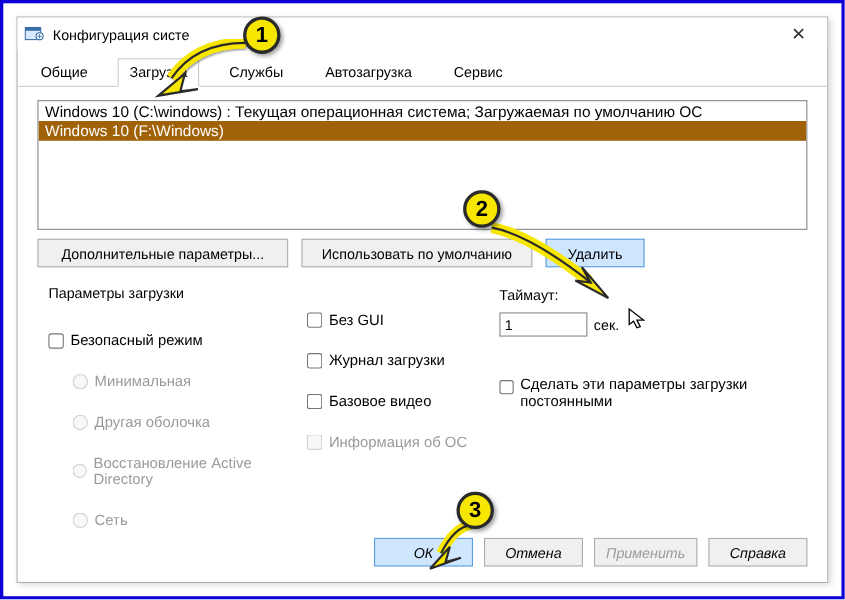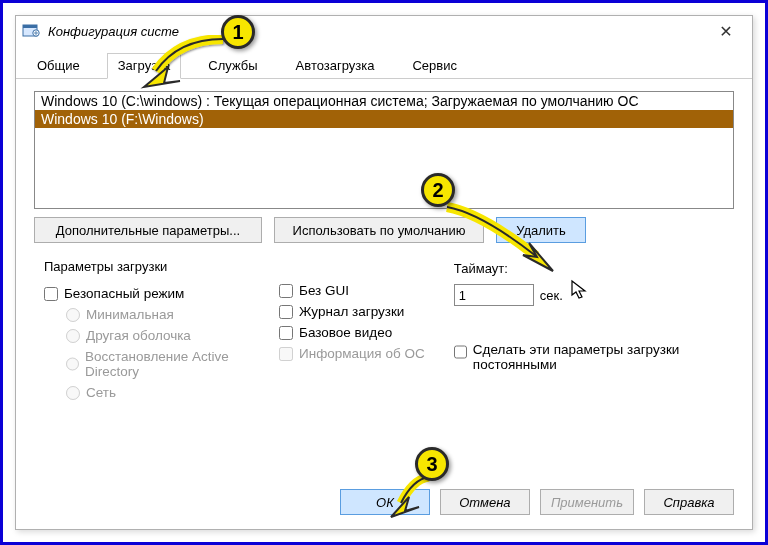--- a/index.html
+++ b/index.html
@@ -33,21 +33,21 @@
     align-items: center;
     padding: 0 6px;
     background: #fff;
   }
   .title-icon {
     width: 18px; height: 18px;
     margin-right: 8px;
     position: relative;
   }
   .title-icon svg { width: 18px; height: 18px; }
-  .title-text { flex: 1; color: #000; font-style: italic; }
+  .title-text { flex: 1; color: #000; }
   .close-x {
     width: 40px; text-align: center;
     font-size: 16px; color: #333;
     cursor: pointer;
   }
   .tabs {
     display: flex;
     padding: 6px 10px 0 10px;
     border-bottom: 1px solid #ccc;
     gap: 16px;
@@ -105,21 +105,21 @@
     color: #9a9a9a;
     cursor: default;
   }
   .groupbox {
     margin-top: 12px;
     padding: 6px 10px 10px 10px;
     position: relative;
     display: flex;
     gap: 20px;
   }
-  .group-col { display: flex; flex-direction: column; gap: 6px; }
+  .group-col { display: flex; flex-direction: column; gap: 22px; }
   .group-title {
     position: relative;
     top: -2px;
     font-size: 13px;
     padding-bottom: 4px;
   }
   .chk, .rd {
     display: flex; align-items: center; gap: 6px;
     font-size: 13.5px;
     color: #000;

